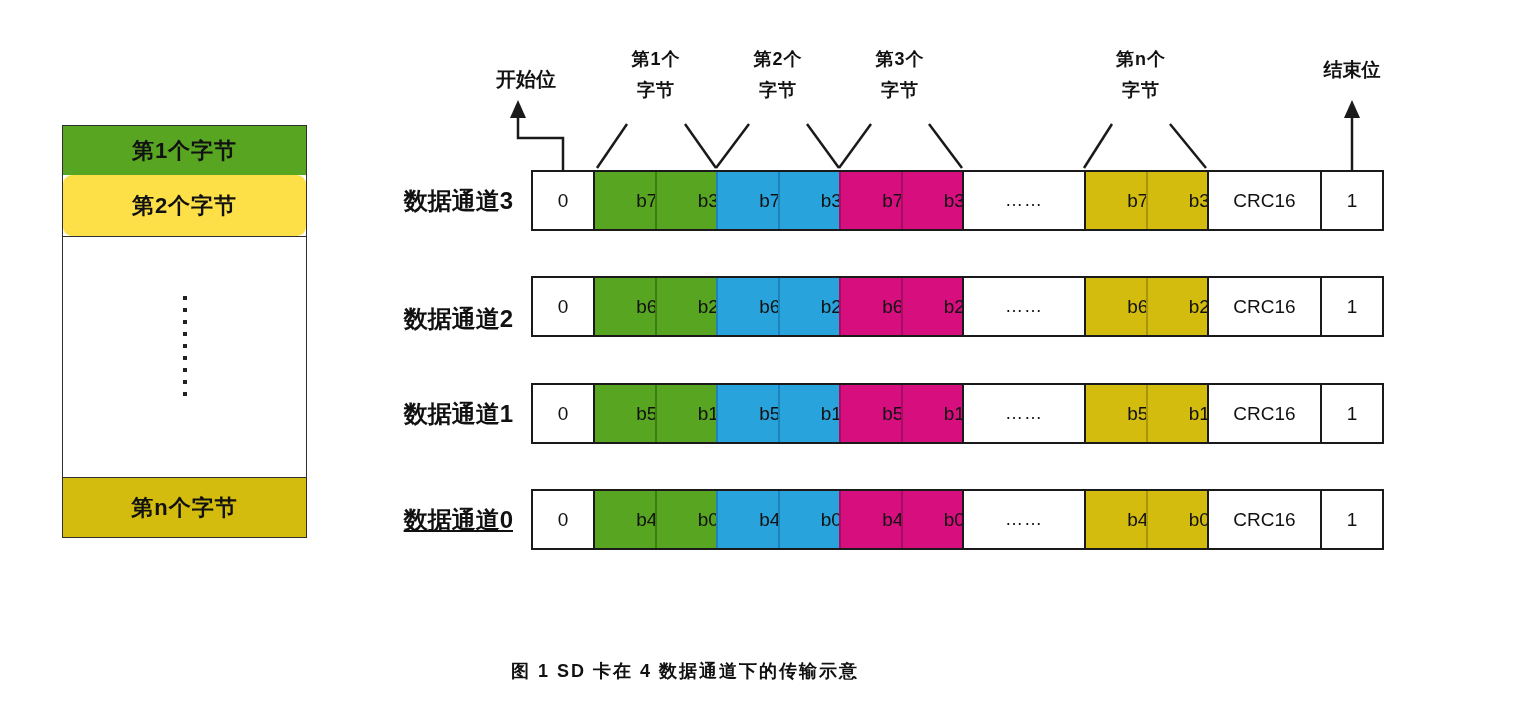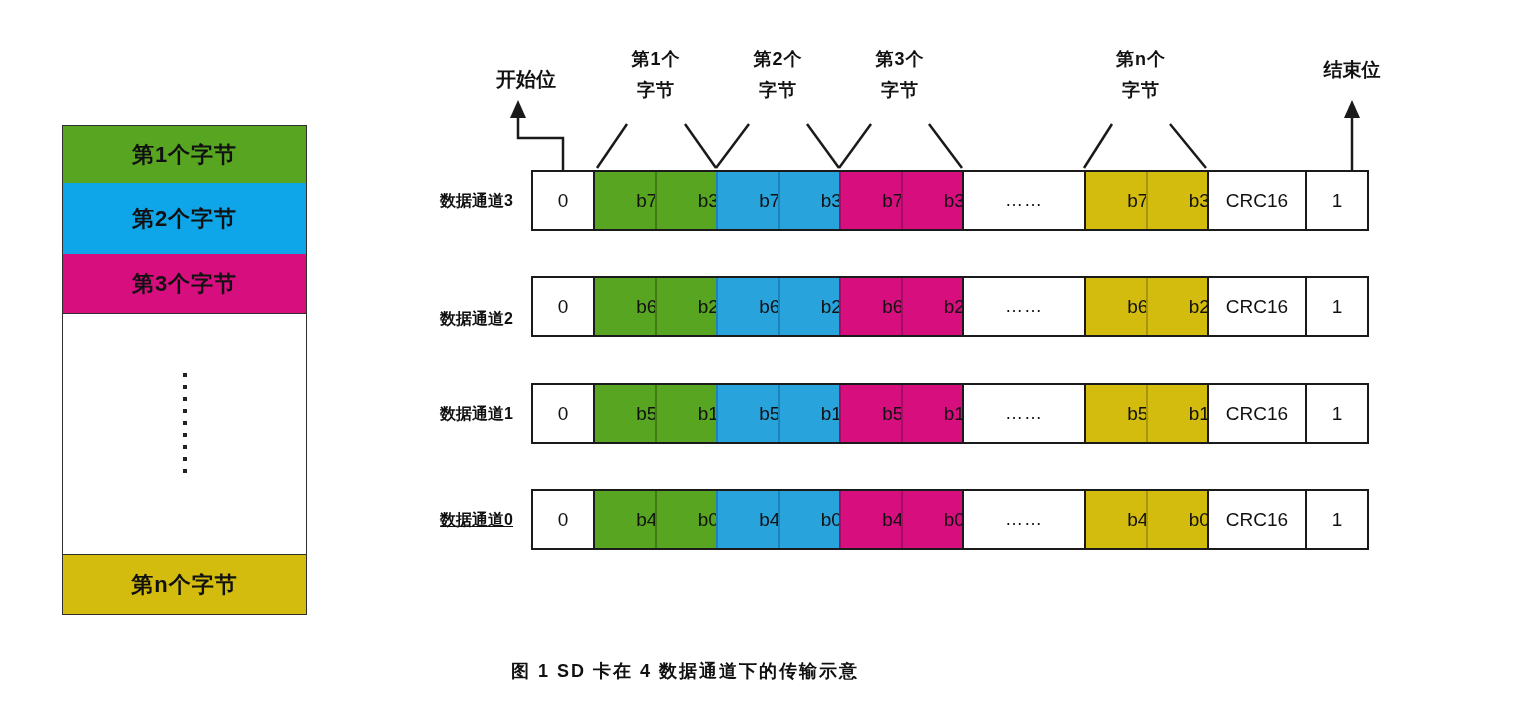--- a/index.html
+++ b/index.html
@@ -16,51 +16,48 @@
   
   .byte-label{position:absolute;top:44px;transform:translateX(-50%);text-align:center;
               font-weight:bold;font-size:18px;line-height:31px;white-space:nowrap;letter-spacing:1px;}
   .start-bit-label{position:absolute;left:526px;top:66px;transform:translateX(-50%);
                    font-weight:bold;font-size:20px;white-space:nowrap;}
   .end-bit-label{position:absolute;left:1352px;top:57px;transform:translateX(-50%);
                  font-weight:bold;font-size:19px;white-space:nowrap;}
 
   
   .channel-label{position:absolute;left:402px;width:111px;text-align:right;
-                 font-weight:bold;font-size:16px;line-height:61px;white-space:nowrap;}
+                 font-weight:bold;font-size:24px;line-height:61px;white-space:nowrap;}
   .bit-row{position:absolute;left:531px;display:flex;height:61px;border:2px solid #1a1a1a;box-sizing:border-box;}
   .cell{box-sizing:border-box;display:flex;align-items:center;justify-content:center;
         font-size:19px;height:100%;}
   .cell-start{width:60px;}
   .cell-bit{width:61.5px;padding-left:44px;}
   .cell-dots{width:122px;font-size:18px;letter-spacing:1px;}
-  .cell-crc{width:98px;}
+  .cell-crc{width:113px;}
   .cell-end{width:62px;}
 
   
   .overlay{position:absolute;left:0;top:0;pointer-events:none;}
 
   
   .caption{position:absolute;left:685px;top:659px;transform:translateX(-50%);
            font-weight:bold;font-size:18px;white-space:nowrap;letter-spacing:2px;}
 </style>
 </head>
 <body>
 
 <div class="canvas">
 
   <div class="stack">
-      <div class="stack-band" style="height: 57px; background: rgb(88, 165, 34);">
+      <div class="stack-band" style="height: 49px; background: rgb(88, 165, 34);">
         <span>第1个字节</span>
       </div>
-      <div class="stack-band" style="height: 71px; background: #0ea5e9;">
+      <div class="stack-band" style="height: 61px; background: #fde047; border-radius: 9px;">
         <span>第2个字节</span>
-      </div>
-      <div class="stack-band" style="height: 59px; background: rgb(214, 14, 126);">
-        <span>第3个字节</span>
       </div>
       <div class="stack-band" style="height: 242px; background: rgb(255, 255, 255); border-top: 1px solid rgb(47, 47, 47); border-bottom: 1px solid rgb(47, 47, 47);">
         <div class="dots-col"></div>
       </div>
       <div class="stack-band" style="height: 59px; background: rgb(211, 188, 14);">
         <span>第n个字节</span>
       </div>
     </div>
 
   <div class="start-bit-label">开始位</div>

